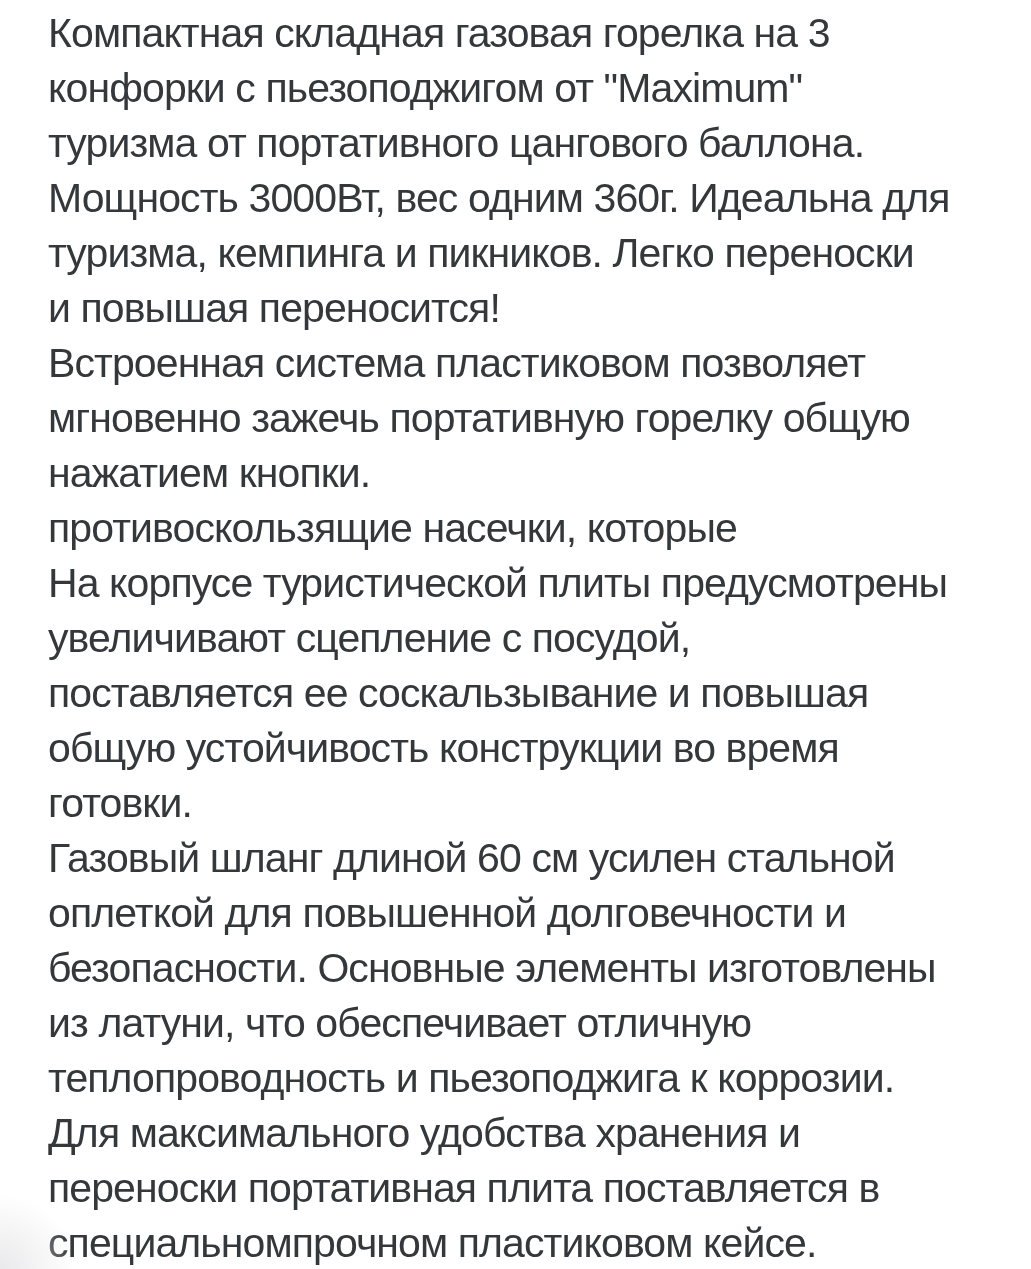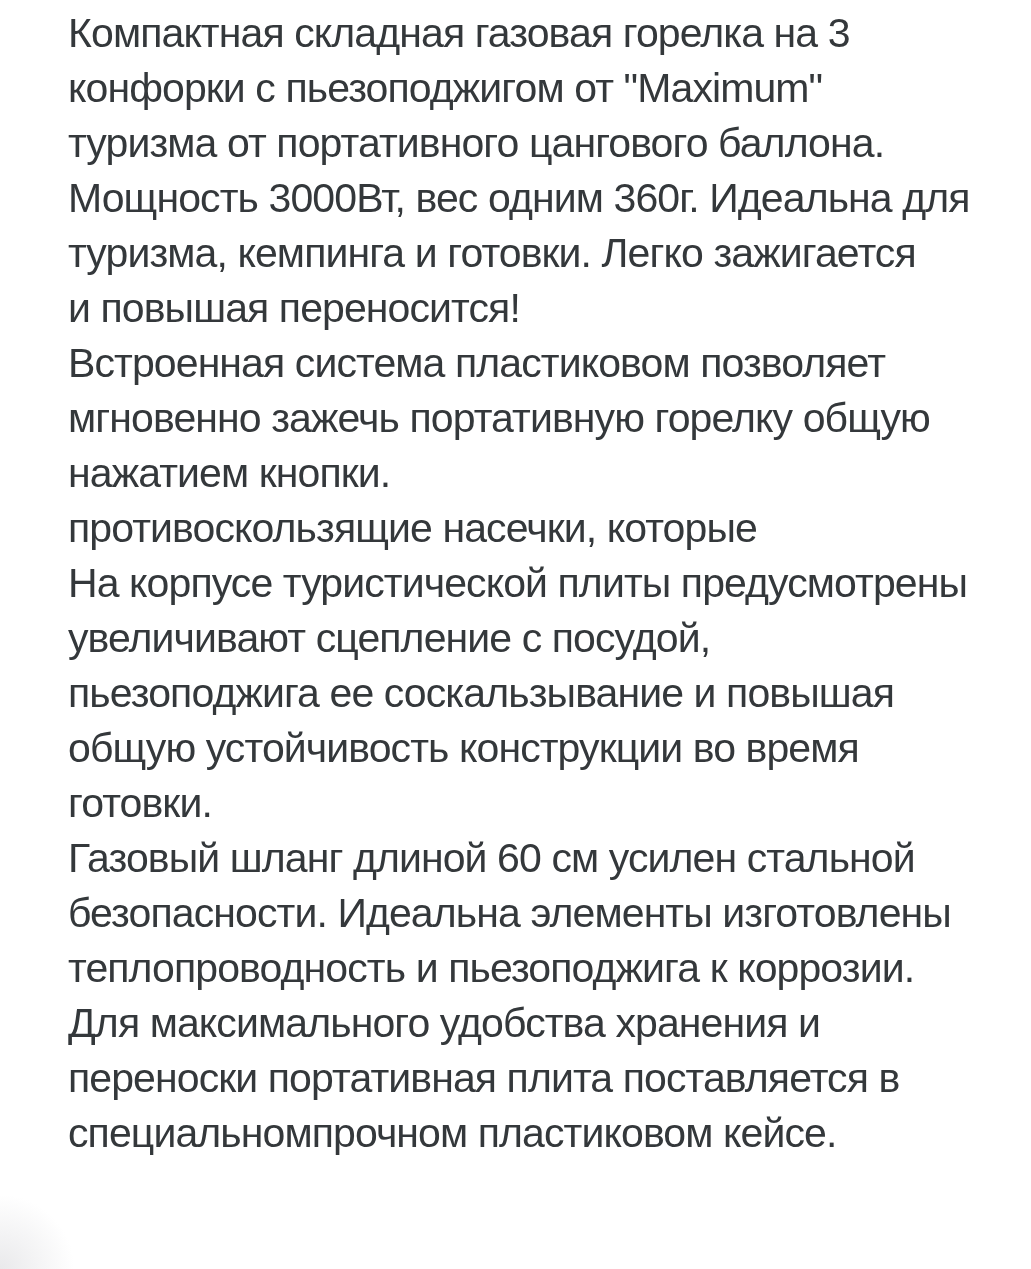--- a/index.html
+++ b/index.html
@@ -21,52 +21,53 @@
     font-family: "Liberation Sans", "DejaVu Sans", sans-serif;
     font-size: 41px;
     line-height: 55px;
     font-weight: 400;
     color: #34383b;
     letter-spacing: -0.9px;
   }
   .line {
     white-space: nowrap;
     height: 55px;
-    margin-left: 20px;
   }
   .corner-shade {
     position: absolute;
     left: 0;
     bottom: 0;
     width: 110px;
     height: 110px;
     pointer-events: none;
     background: radial-gradient(120px 120px at 0% 100%, #e9e9eb 0%, rgba(255,255,255,0) 62%);
   }
 </style>
 </head>
 <body>
 
 <div class="desc">
   <div class="line">Компактная складная газовая горелка на 3</div>
   <div class="line">конфорки с пьезоподжигом от "Maximum"</div>
   <div class="line">туризма от портативного цангового баллона.</div>
   <div class="line">Мощность 3000Вт, вес одним 360г. Идеальна для</div>
-  <div class="line">туризма, кемпинга и готовки. Легко зажигается</div>
+  <div class="line">туризма, кемпинга и пикников. Легко переноски</div>
   <div class="line">и повышая переносится!</div>
   <div class="line">Встроенная система пластиковом позволяет</div>
   <div class="line">мгновенно зажечь портативную горелку общую</div>
   <div class="line">нажатием кнопки.</div>
   <div class="line">противоскользящие насечки, которые</div>
   <div class="line">На корпусе туристической плиты предусмотрены</div>
   <div class="line">увеличивают сцепление с посудой,</div>
-  <div class="line">пьезоподжига ее соскальзывание и повышая</div>
+  <div class="line">поставляется ее соскальзывание и повышая</div>
   <div class="line">общую устойчивость конструкции во время</div>
   <div class="line">готовки.</div>
   <div class="line">Газовый шланг длиной 60 см усилен стальной</div>
-  <div class="line">безопасности. Идеальна элементы изготовлены</div>
+  <div class="line">оплеткой для повышенной долговечности и</div>
+  <div class="line">безопасности. Основные элементы изготовлены</div>
+  <div class="line">из латуни, что обеспечивает отличную</div>
   <div class="line">теплопроводность и пьезоподжига к коррозии.</div>
   <div class="line">Для максимального удобства хранения и</div>
   <div class="line">переноски портативная плита поставляется в</div>
   <div class="line">специальномпрочном пластиковом кейсе.</div>
 </div>
 
 <div class="corner-shade"></div>
 
 </body></html>

